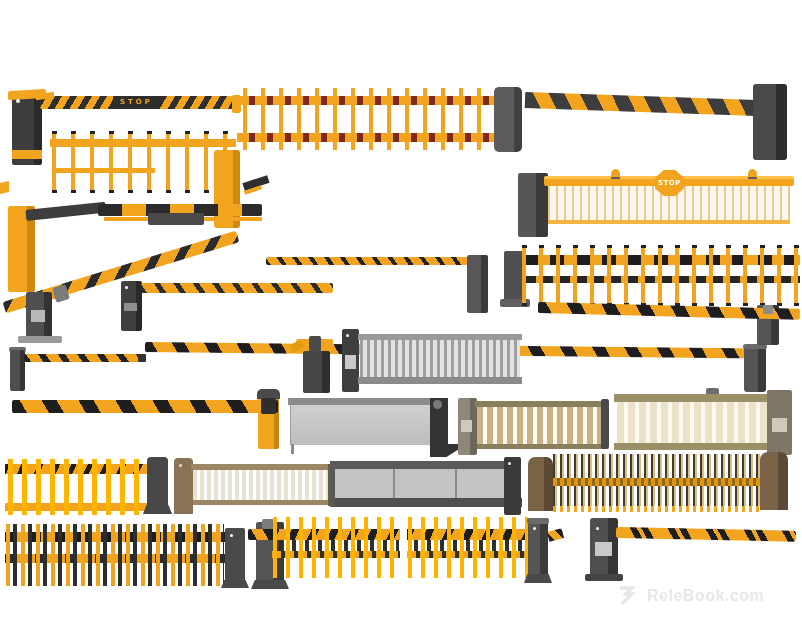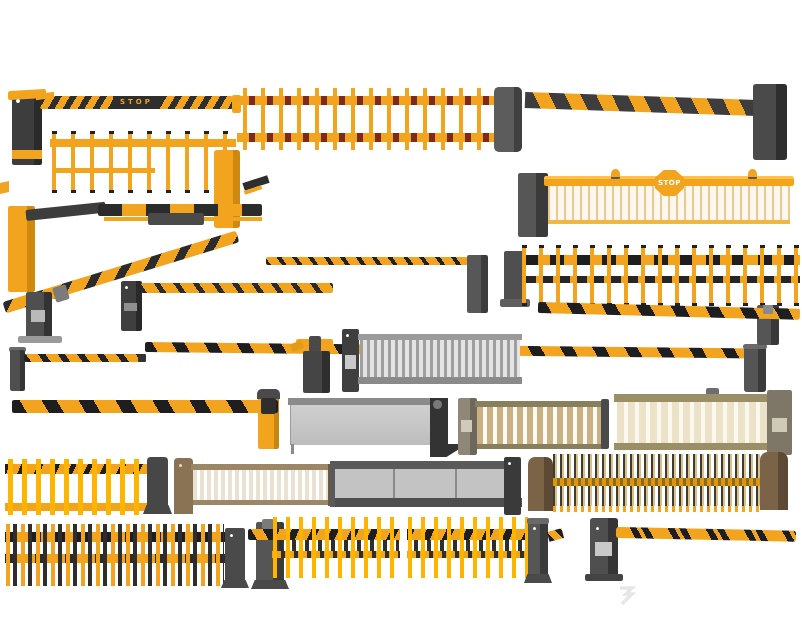--- a/index.html
+++ b/index.html
@@ -188,15 +188,16 @@
   <div class="el" style="left:595px;top:542px;width:17px;height:14px;background:#c9c9c9;"></div>
   <div class="el" style="left:585px;top:574px;width:38px;height:7px;border-radius:2px;background:#444;"></div>
   <div class="el" style="left:616px;top:527px;width:180px;height:11px;transform:rotate(1.2deg);transform-origin:left center;border-radius:3px;background:repeating-linear-gradient(60deg,#f2a41f 0 17px,#1e1e1e 17px 23px,#f2a41f 23px 27px,#1e1e1e 27px 33px);"></div>
 
   <div class="el" style="left:616px;top:583px;height:26px;display:flex;align-items:center;gap:7px;">
     <span style="display:inline-flex;">
       <svg width="24" height="22" viewBox="0 0 24 22">
         <path d="M4 3 H16 L10 9 H16 L6 19" fill="none" stroke="#e7e7e7" stroke-width="3.5" stroke-linejoin="miter"></path>
       </svg>
     </span>
+    <span style="font-family:'Liberation Sans',sans-serif;font-weight:bold;font-size:16px;color:#e7e7e7;letter-spacing:0.5px;">ReleBook.com</span>
   </div>
 
 </div>
 
 </body></html>

